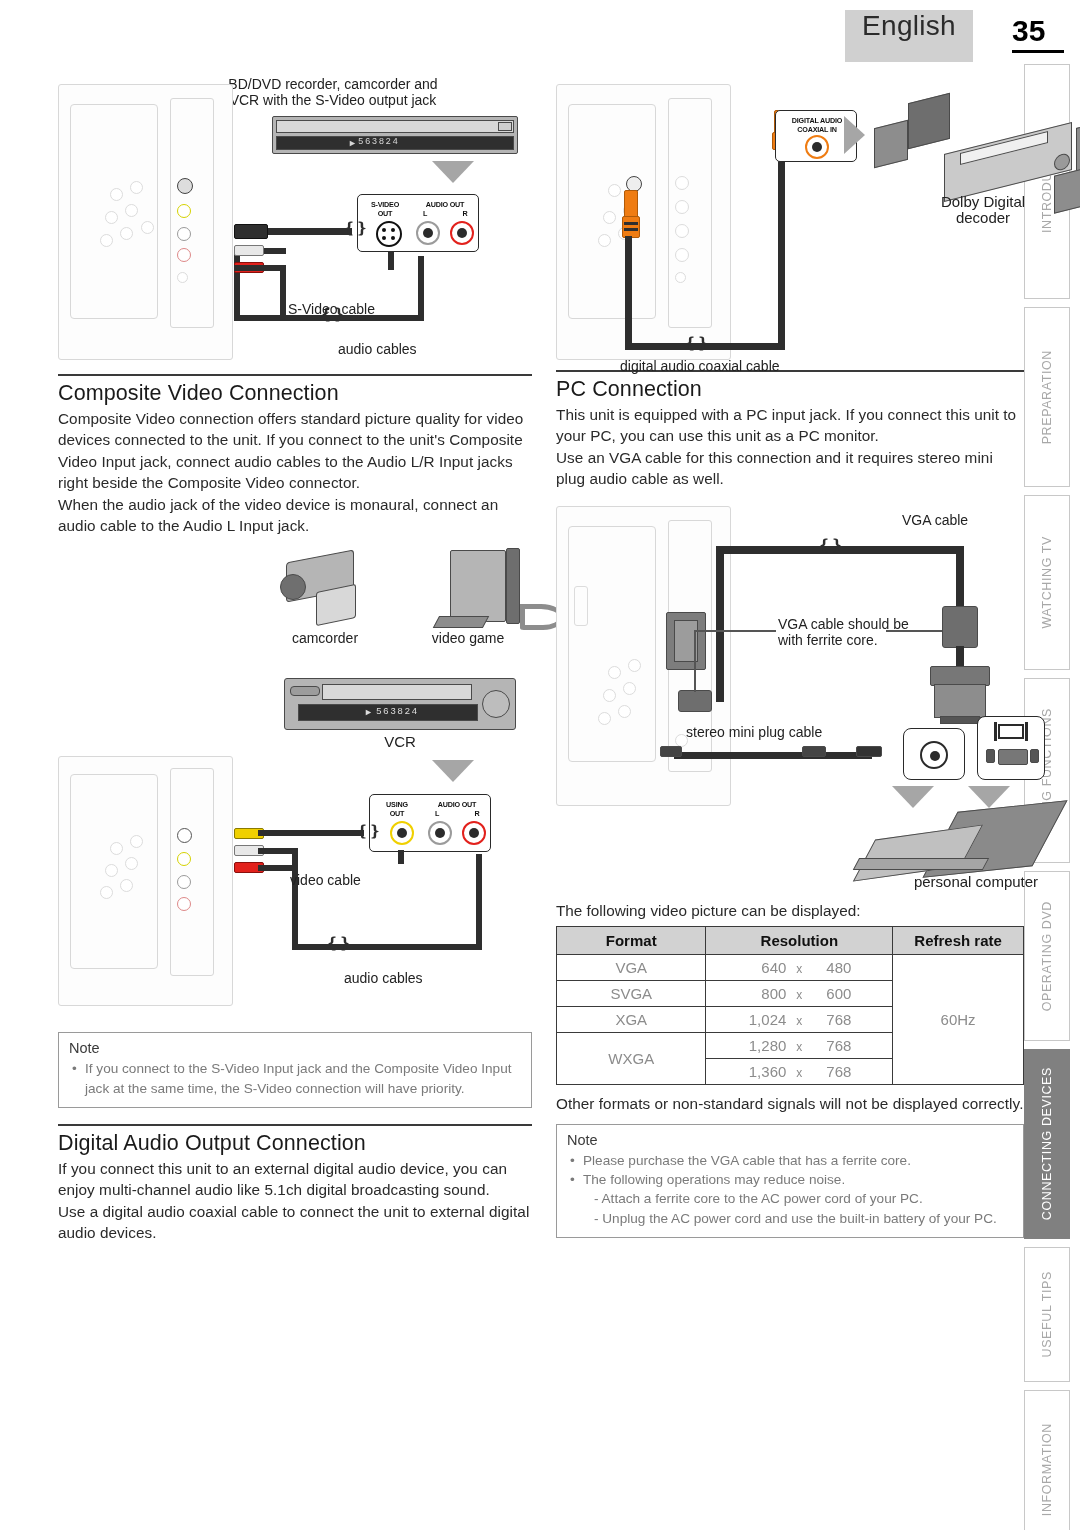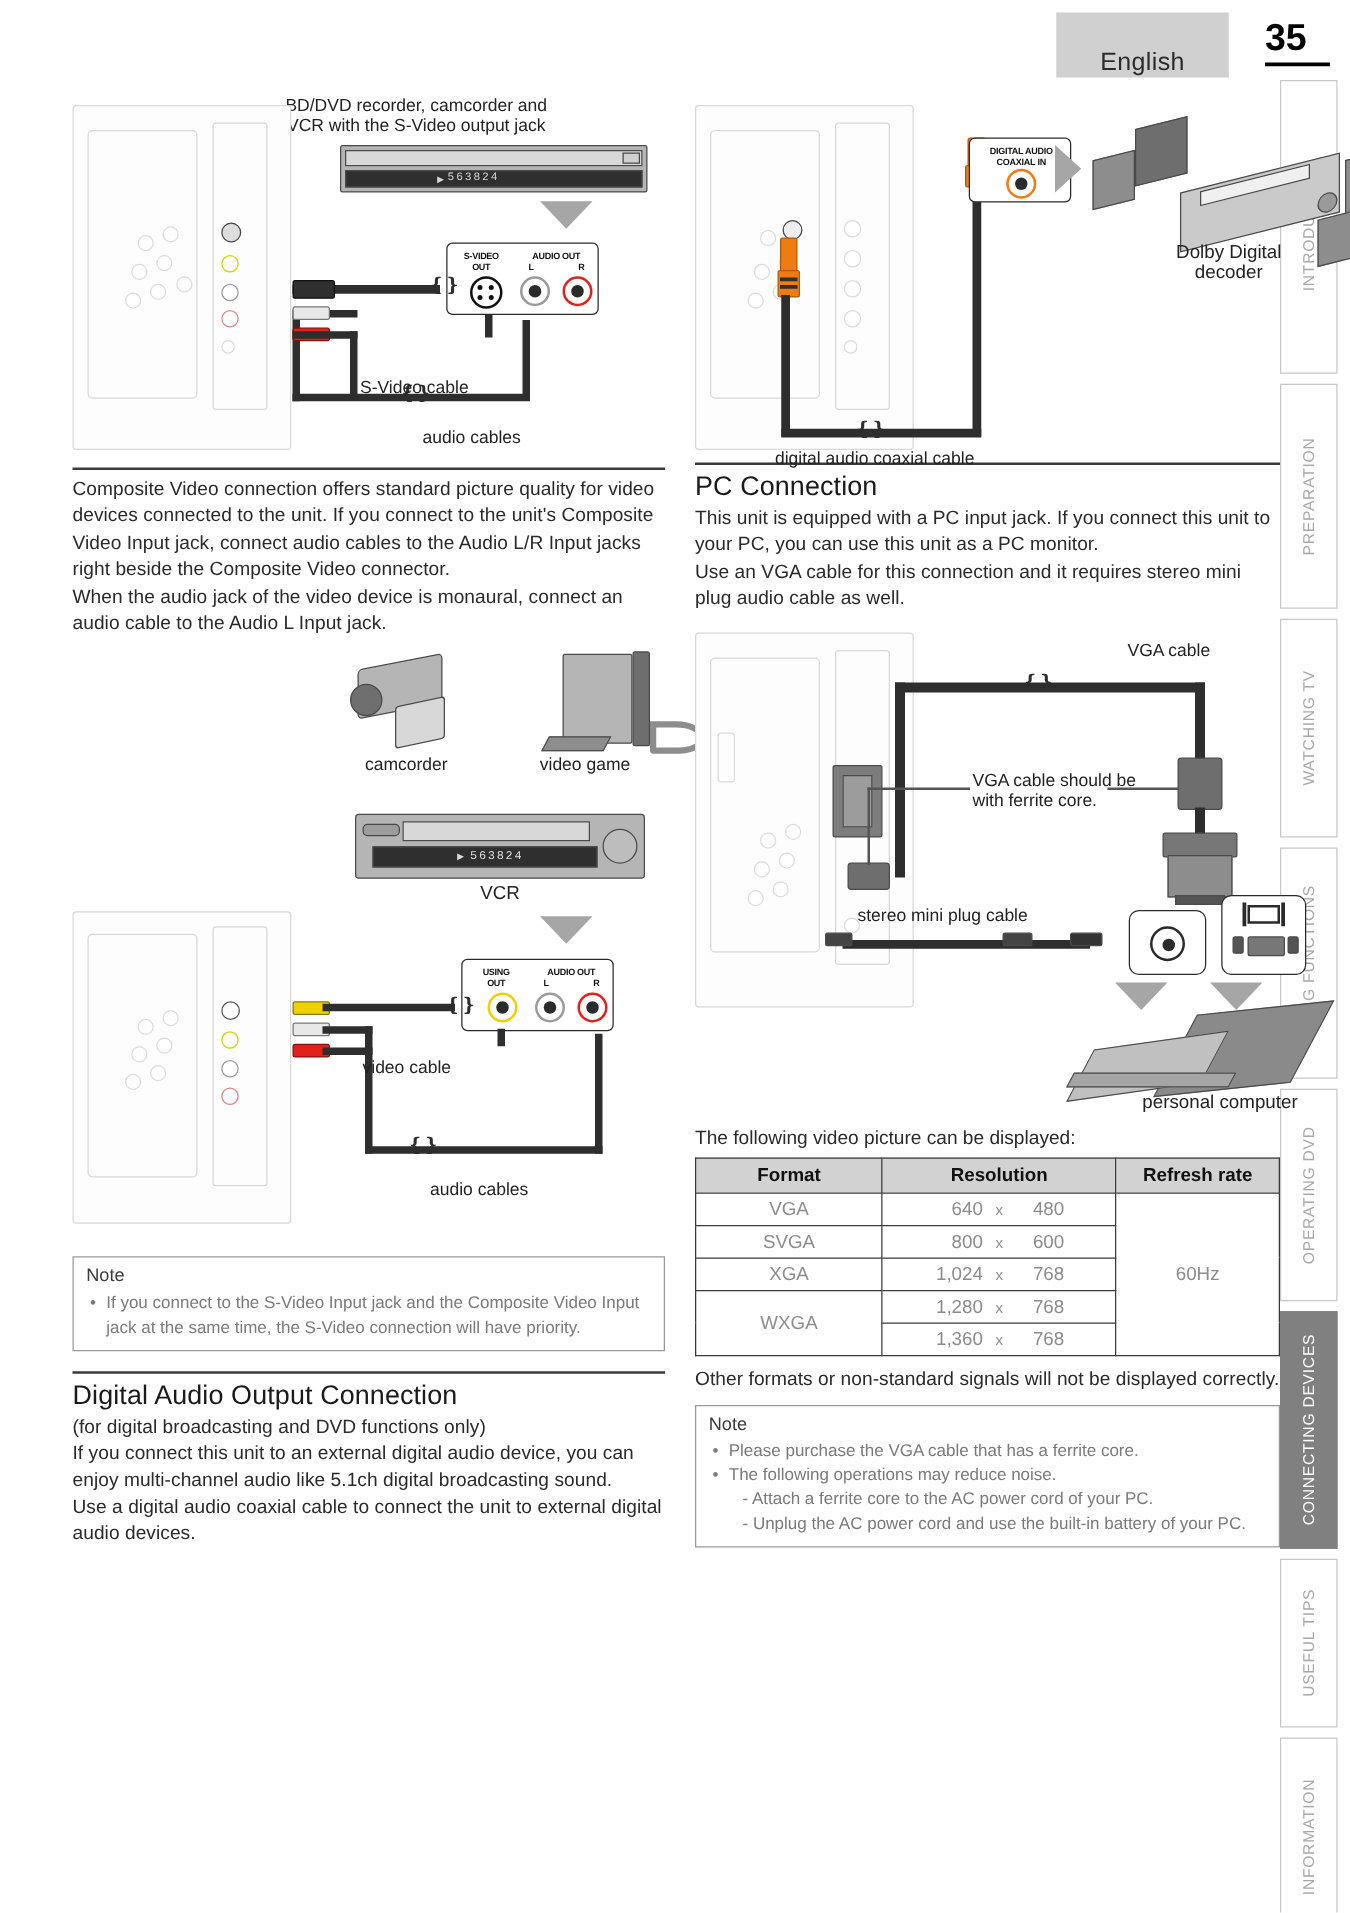--- a/index.html
+++ b/index.html
@@ -7,23 +7,23 @@
   body {
     width:1080px; height:1530px;
     background:#ffffff;
     font-family:"Liberation Sans", sans-serif;
     color:#1a1a1a;
     position:relative;
     overflow:hidden;
   }
   
   .lang-tab{
-    position:absolute; left:845px; top:10px; width:138px; height:52px;
-    background:#d0d0d0; display:flex; align-items:flex-end; justify-content:center;
-    font-size:20px; color:#2b2b2b; letter-spacing:.3px;
+    position:absolute; left:845px; top:10px; width:128px; height:52px;
+    background:#d0d0d0; display:flex; align-items:flex-start; justify-content:center;
+    font-size:28px; color:#2b2b2b; letter-spacing:.3px;
   }
   .page-no{
     position:absolute; left:1012px; top:14px; width:52px;
     font-size:30px; font-weight:bold; text-align:left; color:#000;
     border-bottom:3px solid #000; padding-bottom:2px;
   }
   
   .tabs{ position:absolute; left:1024px; top:64px; width:46px; height:1295px; }
   .tab{
     position:absolute; left:0; width:46px;
@@ -226,20 +226,21 @@
     <div class="cable" style="left:222px;top:189px;width:6px;height:52px;"></div>
 
     <div class="tick" style="left:285px;top:143px;">❴❵</div>
     <div class="tick" style="left:262px;top:229px;">❴❵</div>
 
     <div class="lbl" style="left:230px; top:225px;">S-Video cable</div>
     <div class="lbl" style="left:280px; top:265px;">audio cables</div>
   </div>
 
   <div class="rule" style="margin-top:6px;"></div>
+  <h2 class="sec">Composite Video Connection</h2>
   <p class="body">Composite Video connection offers standard picture quality for video devices connected to the unit. If you connect to the unit's Composite Video Input jack, connect audio cables to the Audio L/R Input jacks right beside the Composite Video connector.</p>
   <p class="body">When the audio jack of the video device is monaural, connect an audio cable to the Audio L Input jack.</p>
 
   <div class="dg" style="height:480px; margin-top:6px;">
 
     <div class="blk l" style="left:228px; top:14px; width:68px; height:40px; transform:skewY(-11deg); border-radius:4px;"></div>
     <div class="blk" style="left:222px; top:32px; width:26px; height:26px; border-radius:50%; background:#6f6f6f;"></div>
     <div class="blk vl" style="left:258px; top:46px; width:40px; height:34px; transform:skewY(-12deg); border-radius:3px;"></div>
     <div class="lbl c" style="left:212px; top:88px; width:110px;">camcorder</div>
 
@@ -314,21 +315,20 @@
 
   <div class="note">
     <div class="note-title">Note</div>
     <ul>
       <li><span class="b">•</span><span>If you connect to the S-Video Input jack and the Composite Video Input jack at the same time, the S-Video connection will have priority.</span></li>
     </ul>
   </div>
 
   <div class="rule" style="margin-top:16px;"></div>
   <h2 class="sec">Digital Audio Output Connection</h2>
-  <p class="body">(for digital broadcasting and DVD functions only)</p>
   <p class="body">If you connect this unit to an external digital audio device, you can enjoy multi-channel audio like 5.1ch digital broadcasting sound.</p>
   <p class="body">Use a digital audio coaxial cable to connect the unit to external digital audio devices.</p>
 </div>
 
 <div class="col-r">
 
   <div class="dg" style="height:290px;">
 
     <div class="tvpanel" style="left:0px; top:8px; width:175px; height:276px; border-radius:3px;"></div>
     <div class="tvpanel" style="left:12px; top:28px; width:88px; height:215px; border-radius:4px;"></div>

